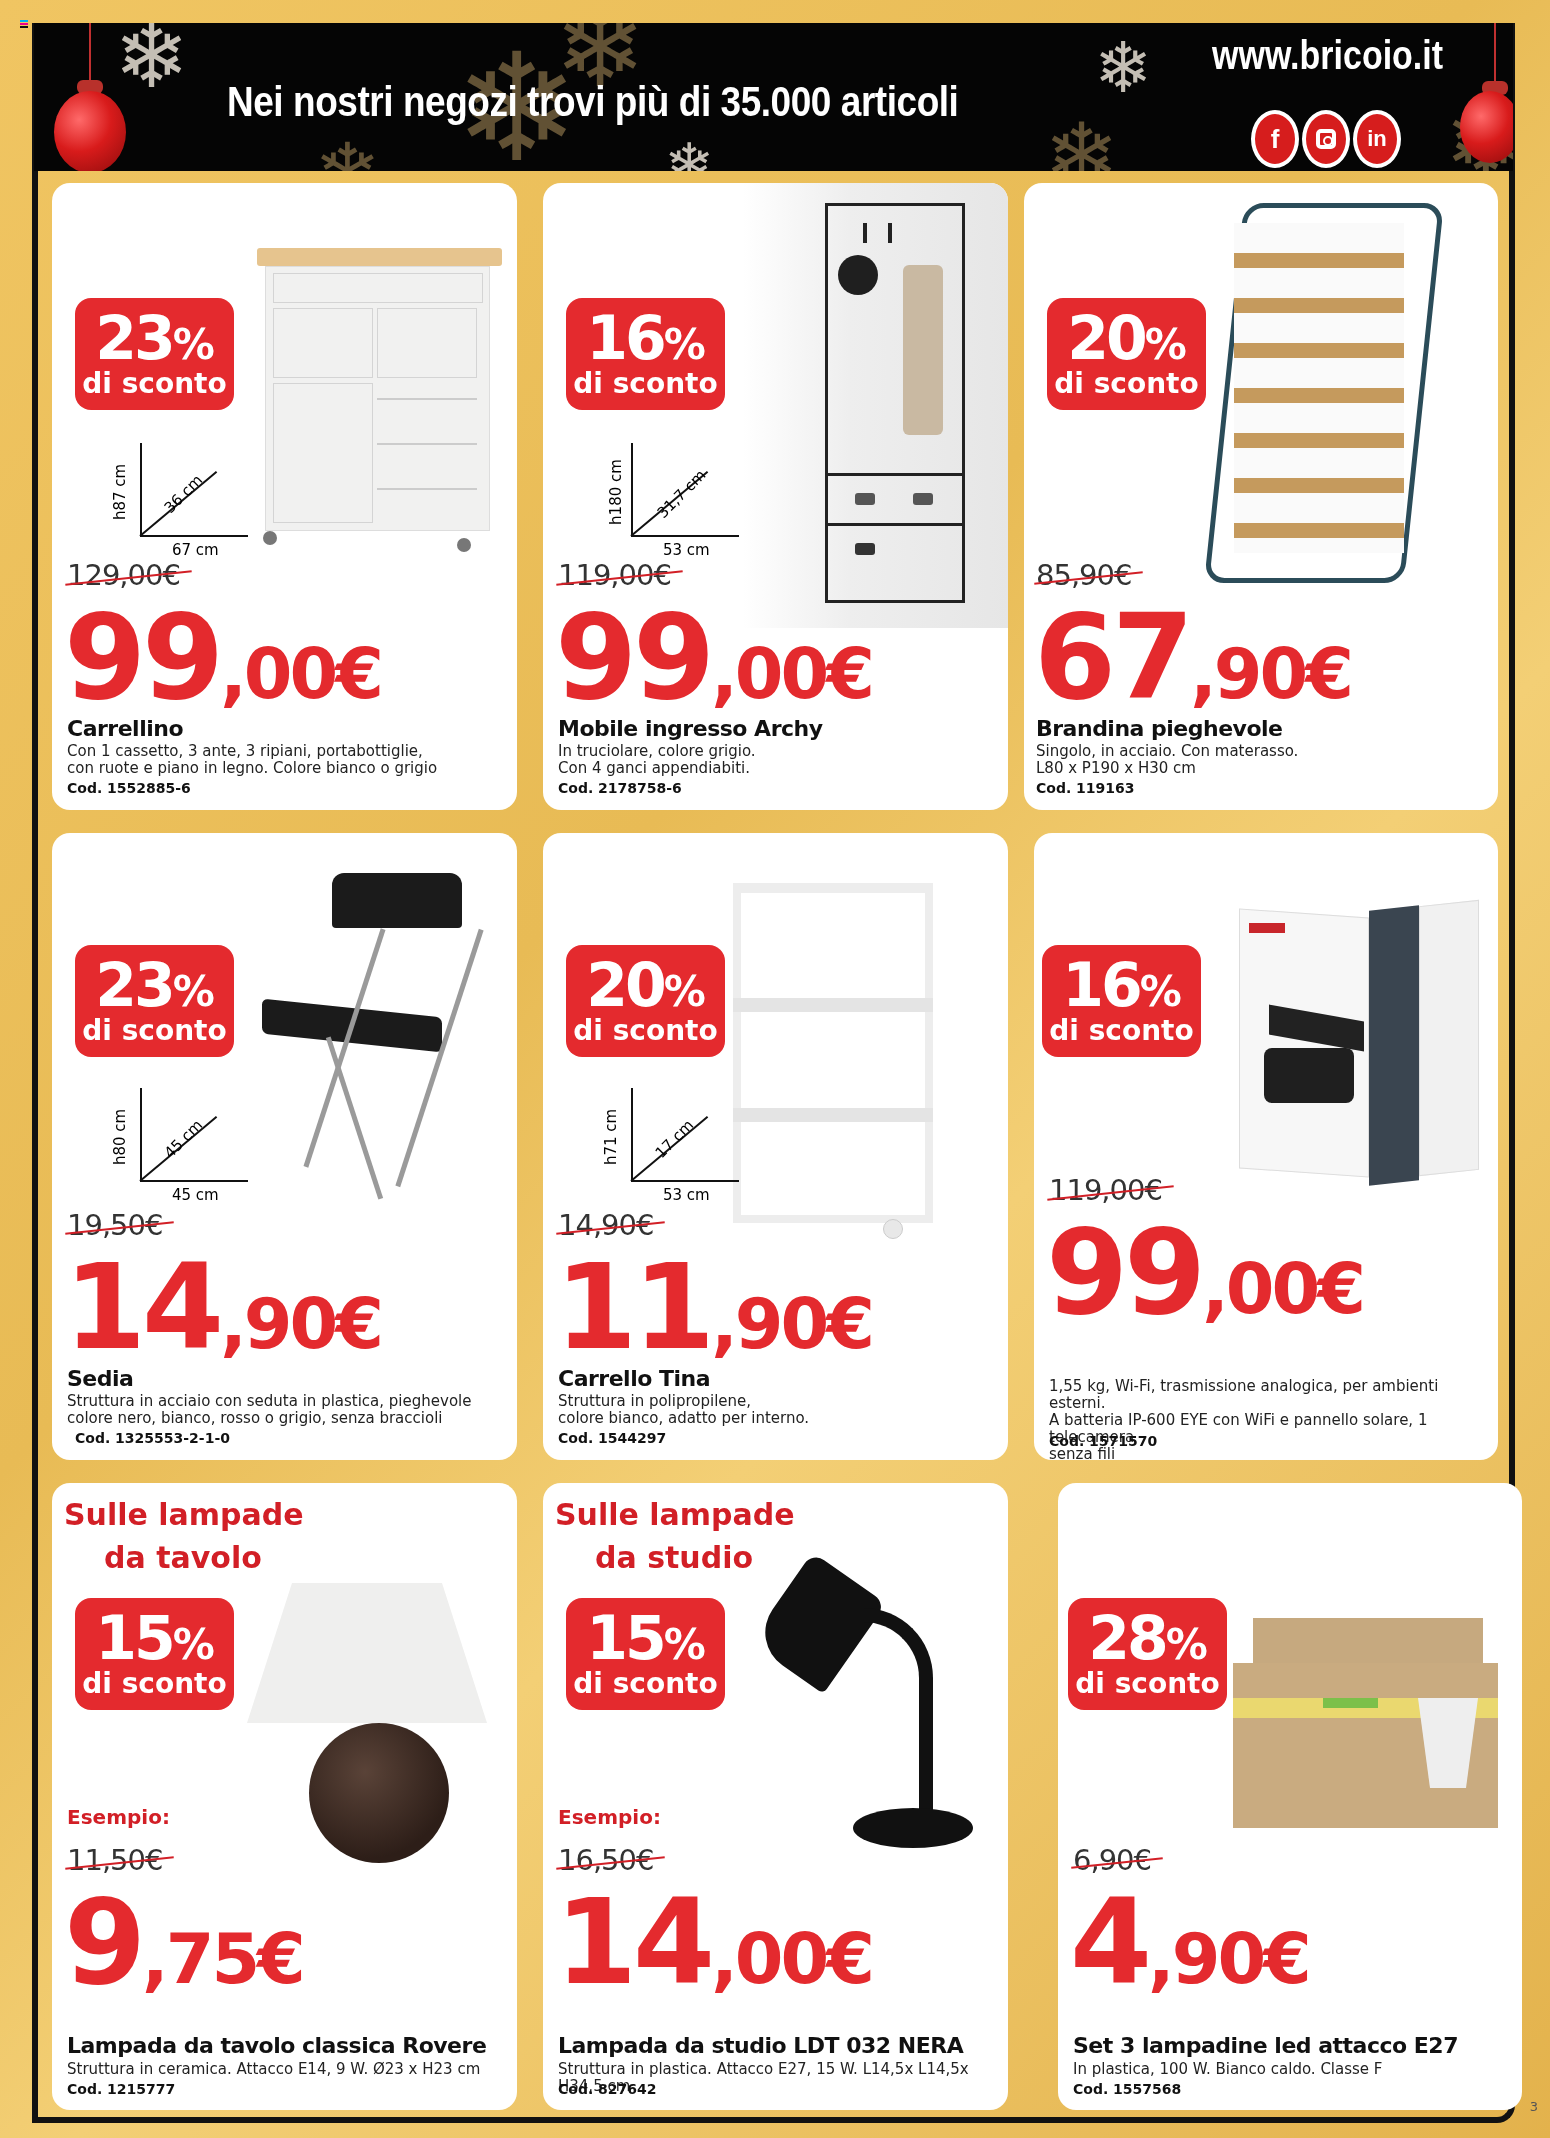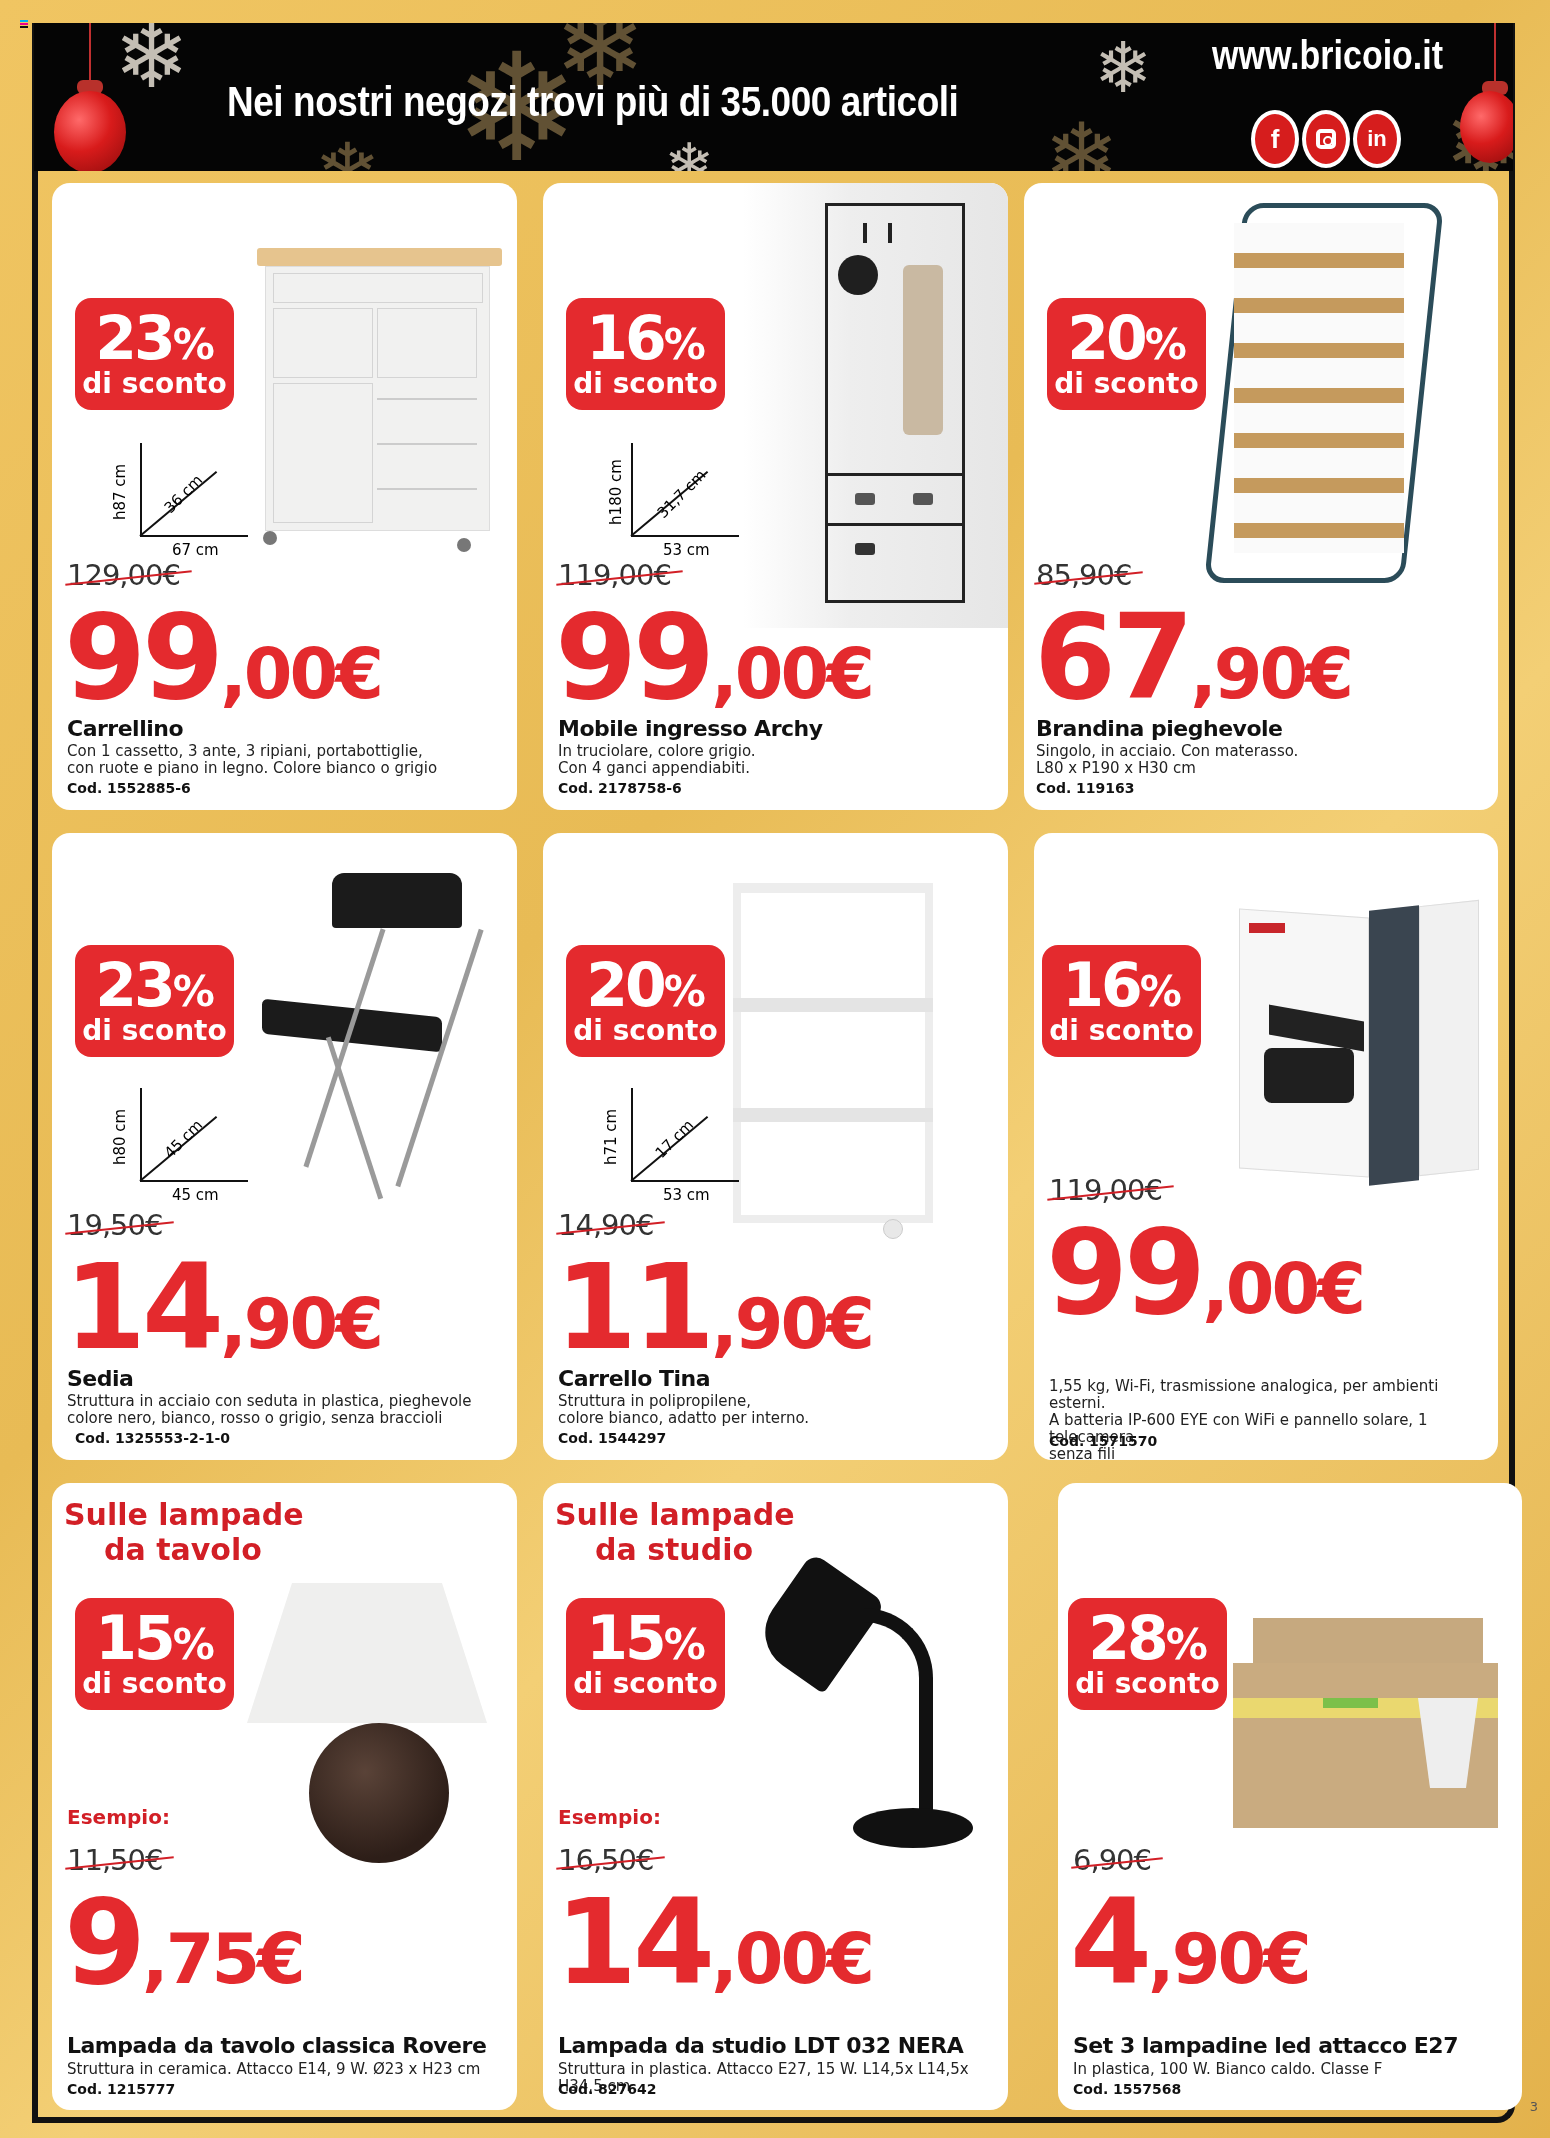--- a/index.html
+++ b/index.html
@@ -53,21 +53,21 @@
   }
   .badge {
     position: absolute; left: 23px; width: 159px; height: 112px; background: #e42a2e;
     border-radius: 16px; color: #fff; text-align: center;
   }
   .badge .pct { font-family: "DejaVu Sans", sans-serif; font-weight: bold; font-size: 60px; line-height: 1; letter-spacing: -3px; margin-top: 10px; }
   .badge .pct small { font-size: 42px; letter-spacing: -1px; }
   .badge .label { font-family: "DejaVu Sans", sans-serif; font-size: 28px; font-weight: bold; line-height: 1; margin-top: 2px; }
 
   .promo-title { position: absolute; left: 12px; top: 14px; color: #d21f26; font-weight: bold; font-size: 30px; line-height: 35px; font-family: "DejaVu Sans", sans-serif; }
-  .promo-title .l2 { display: block; padding-left: 40px; }
+  .promo-title .l2 { display: block; padding-left: 40px; margin-top: 8px; }
   .esempio { position: absolute; left: 15px; color: #d21f26; font-size: 20px; font-weight: bold; font-family: "DejaVu Sans", sans-serif; }
 
   .old-price { position: absolute; left: 15px; color: #333; font-size: 29px; font-family: "DejaVu Sans", sans-serif; letter-spacing: -1px; }
   .old-price::after { content: ""; position: absolute; left: -2px; right: -12px; top: 55%; height: 2px; background: #d21f26; transform: rotate(-6deg); }
 
   .price { position: absolute; left: 12px; color: #e42a2e; font-family: "DejaVu Sans", sans-serif; font-weight: bold; white-space: nowrap; line-height: 1; letter-spacing: -4px; }
   .price .int { font-size: 118px; }
   .price .dec { font-size: 70px; letter-spacing: -3px; }
 
   .pname { position: absolute; left: 15px; color: #111; font-weight: bold; font-size: 22px; font-family: "DejaVu Sans", sans-serif; letter-spacing: -0.5px; line-height: 26px; }

